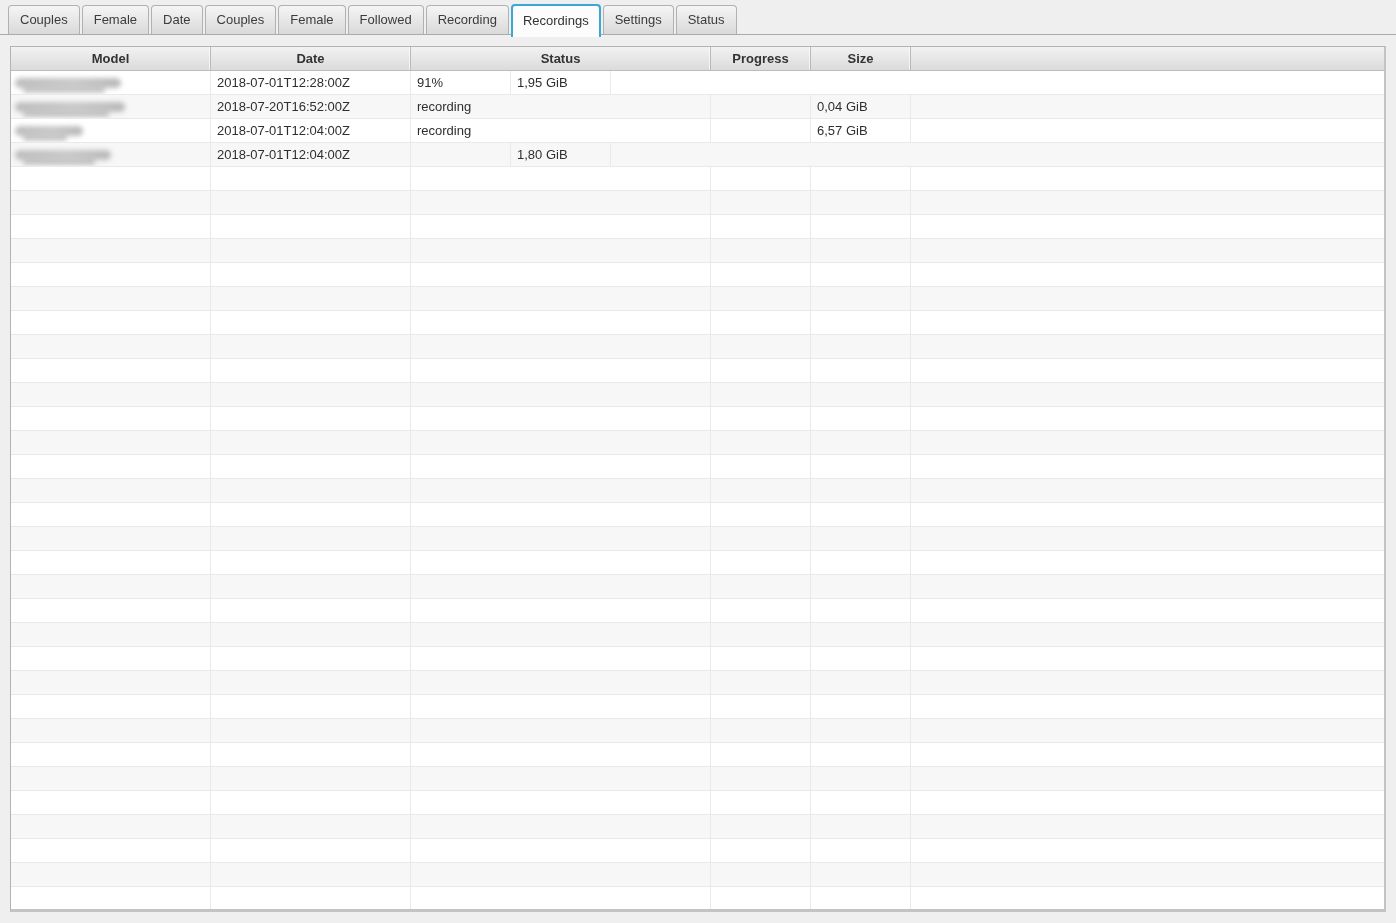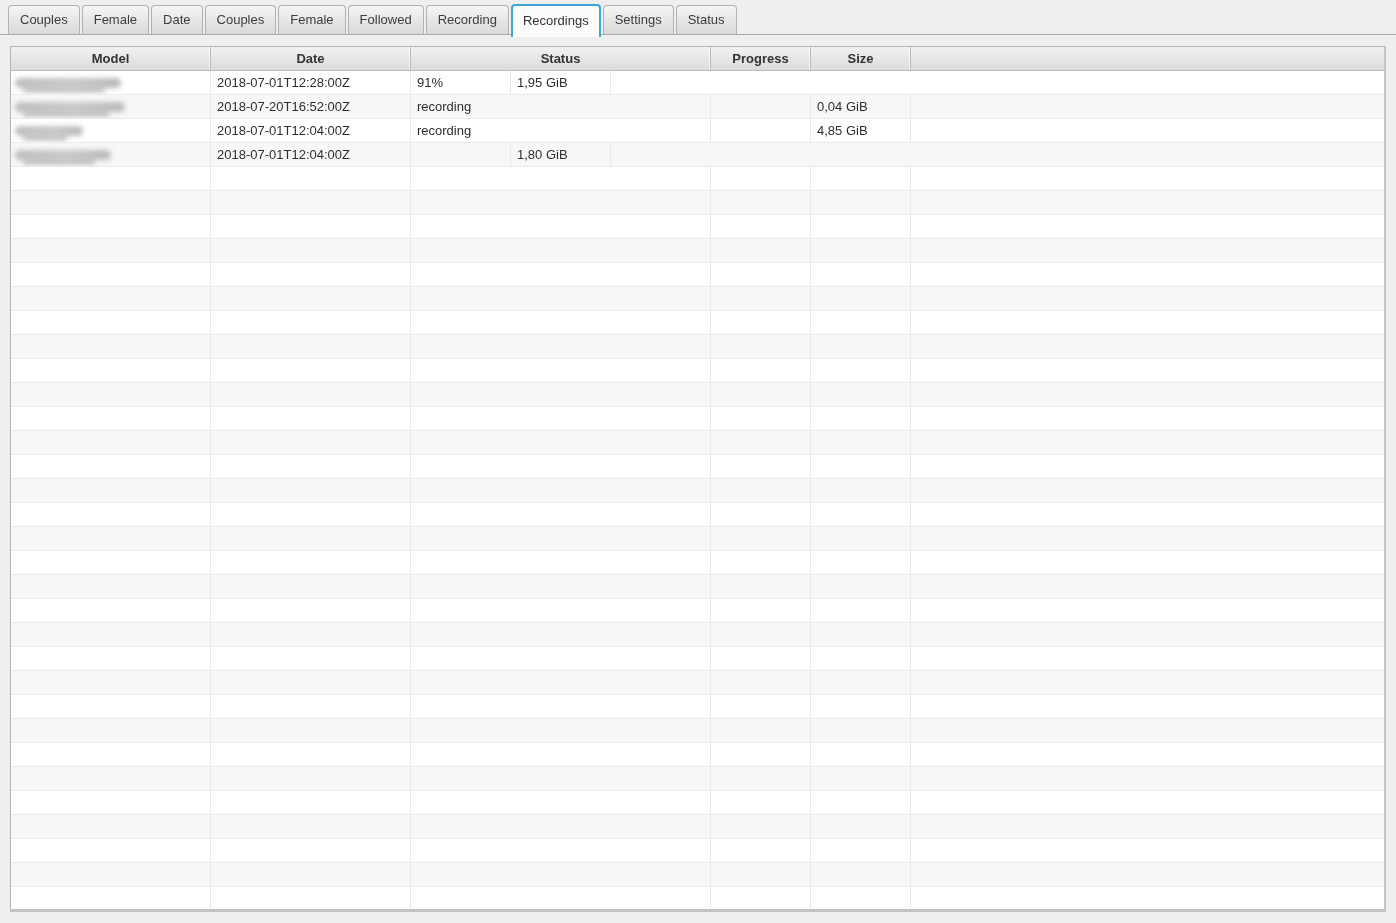--- a/index.html
+++ b/index.html
@@ -152,21 +152,21 @@
         <div class="td" style="width: 100px;">0,04 GiB</div>
         <div class="td filler"></div>
       </div>
       <div class="tr">
         <div class="td" style="width: 200px;">
           <div class="smudge" style="width: 68px;"></div>
         </div>
         <div class="td" style="width: 200px;">2018-07-01T12:04:00Z</div>
         <div class="td" style="width: 300px;">recording</div>
         <div class="td" style="width: 100px;"></div>
-        <div class="td" style="width: 100px;">4,85 GiB</div>
+        <div class="td" style="width: 100px;">6,57 GiB</div>
         <div class="td filler"></div>
       </div>
       <div class="tr stripe">
         <div class="td" style="width: 200px;">
           <div class="smudge" style="width: 96px;"></div>
         </div>
         <div class="td" style="width: 200px;">2018-07-01T12:04:00Z</div>
         <div class="td" style="width: 100px;"></div>
         <div class="td" style="width: 100px;">1,80 GiB</div>
         <div class="td filler"></div>

